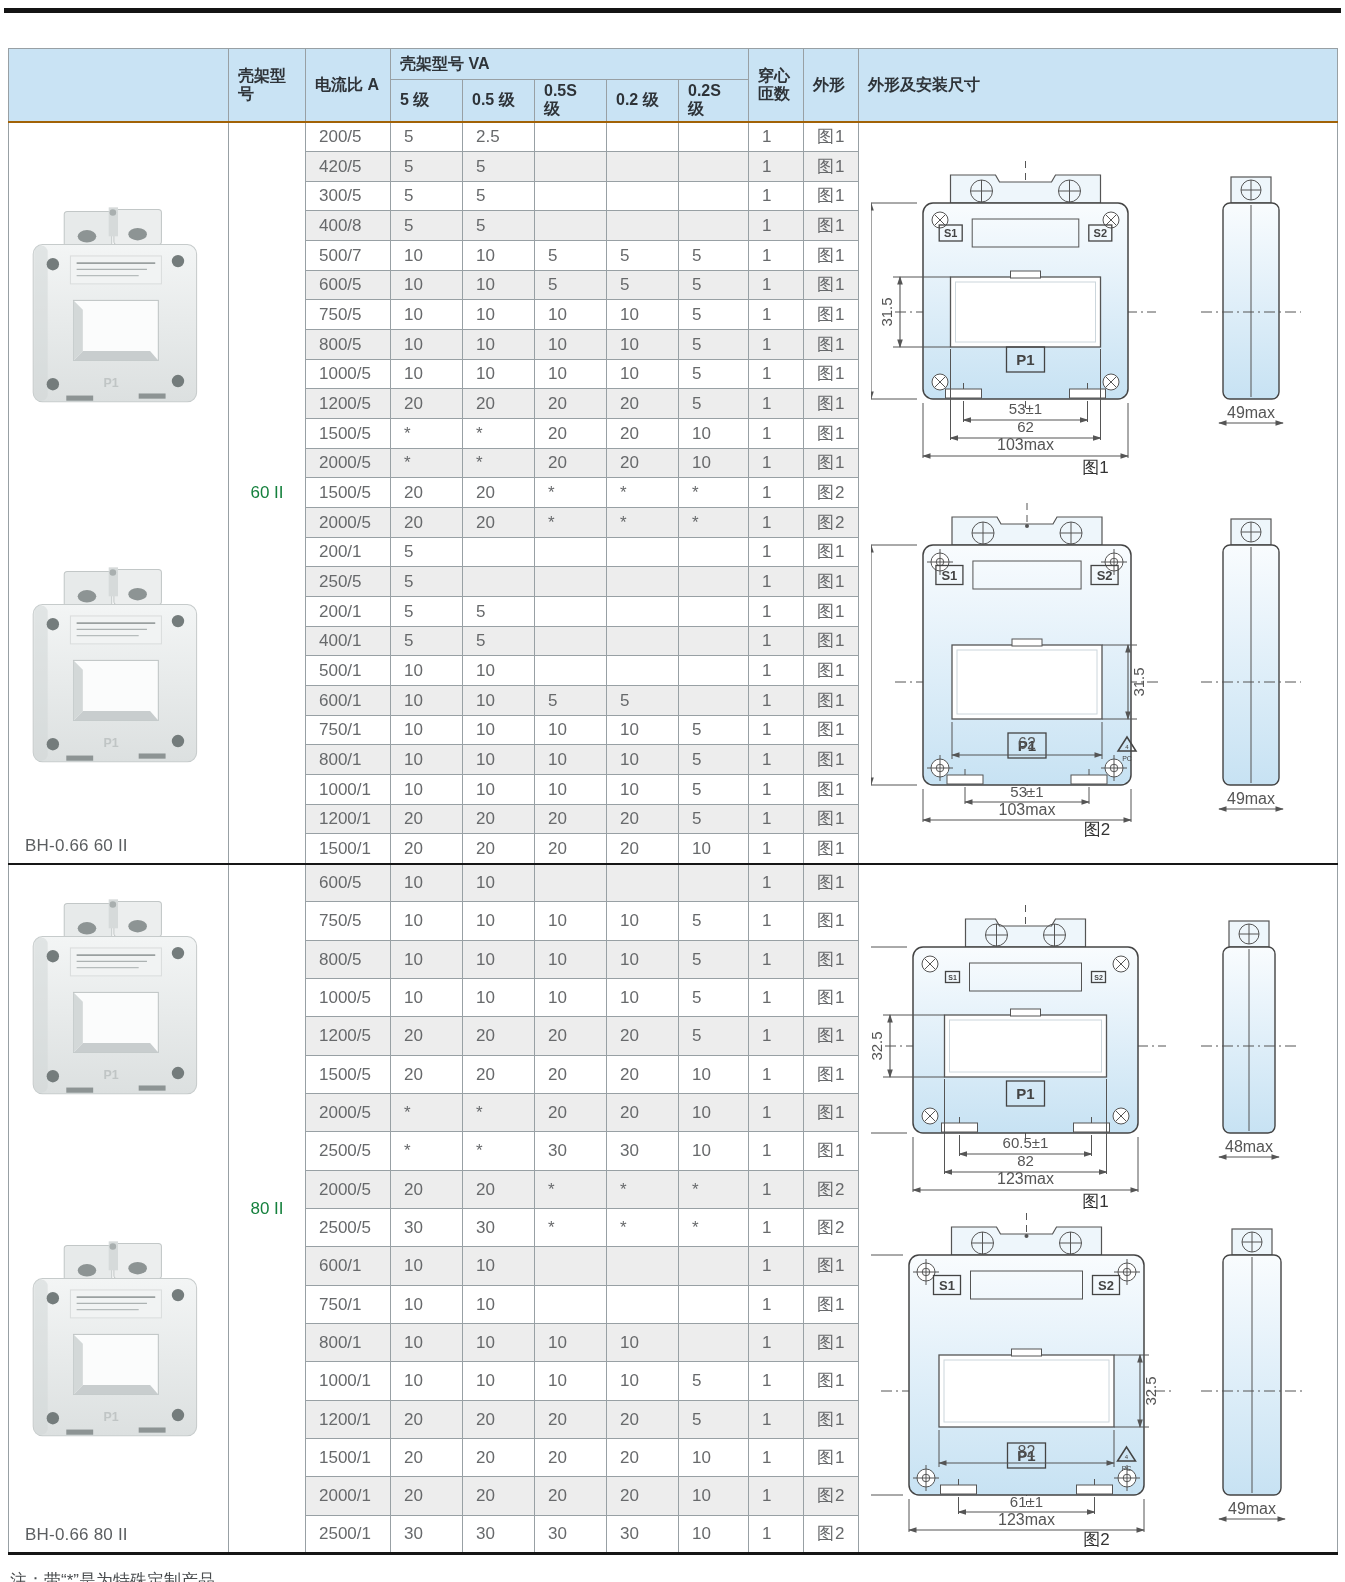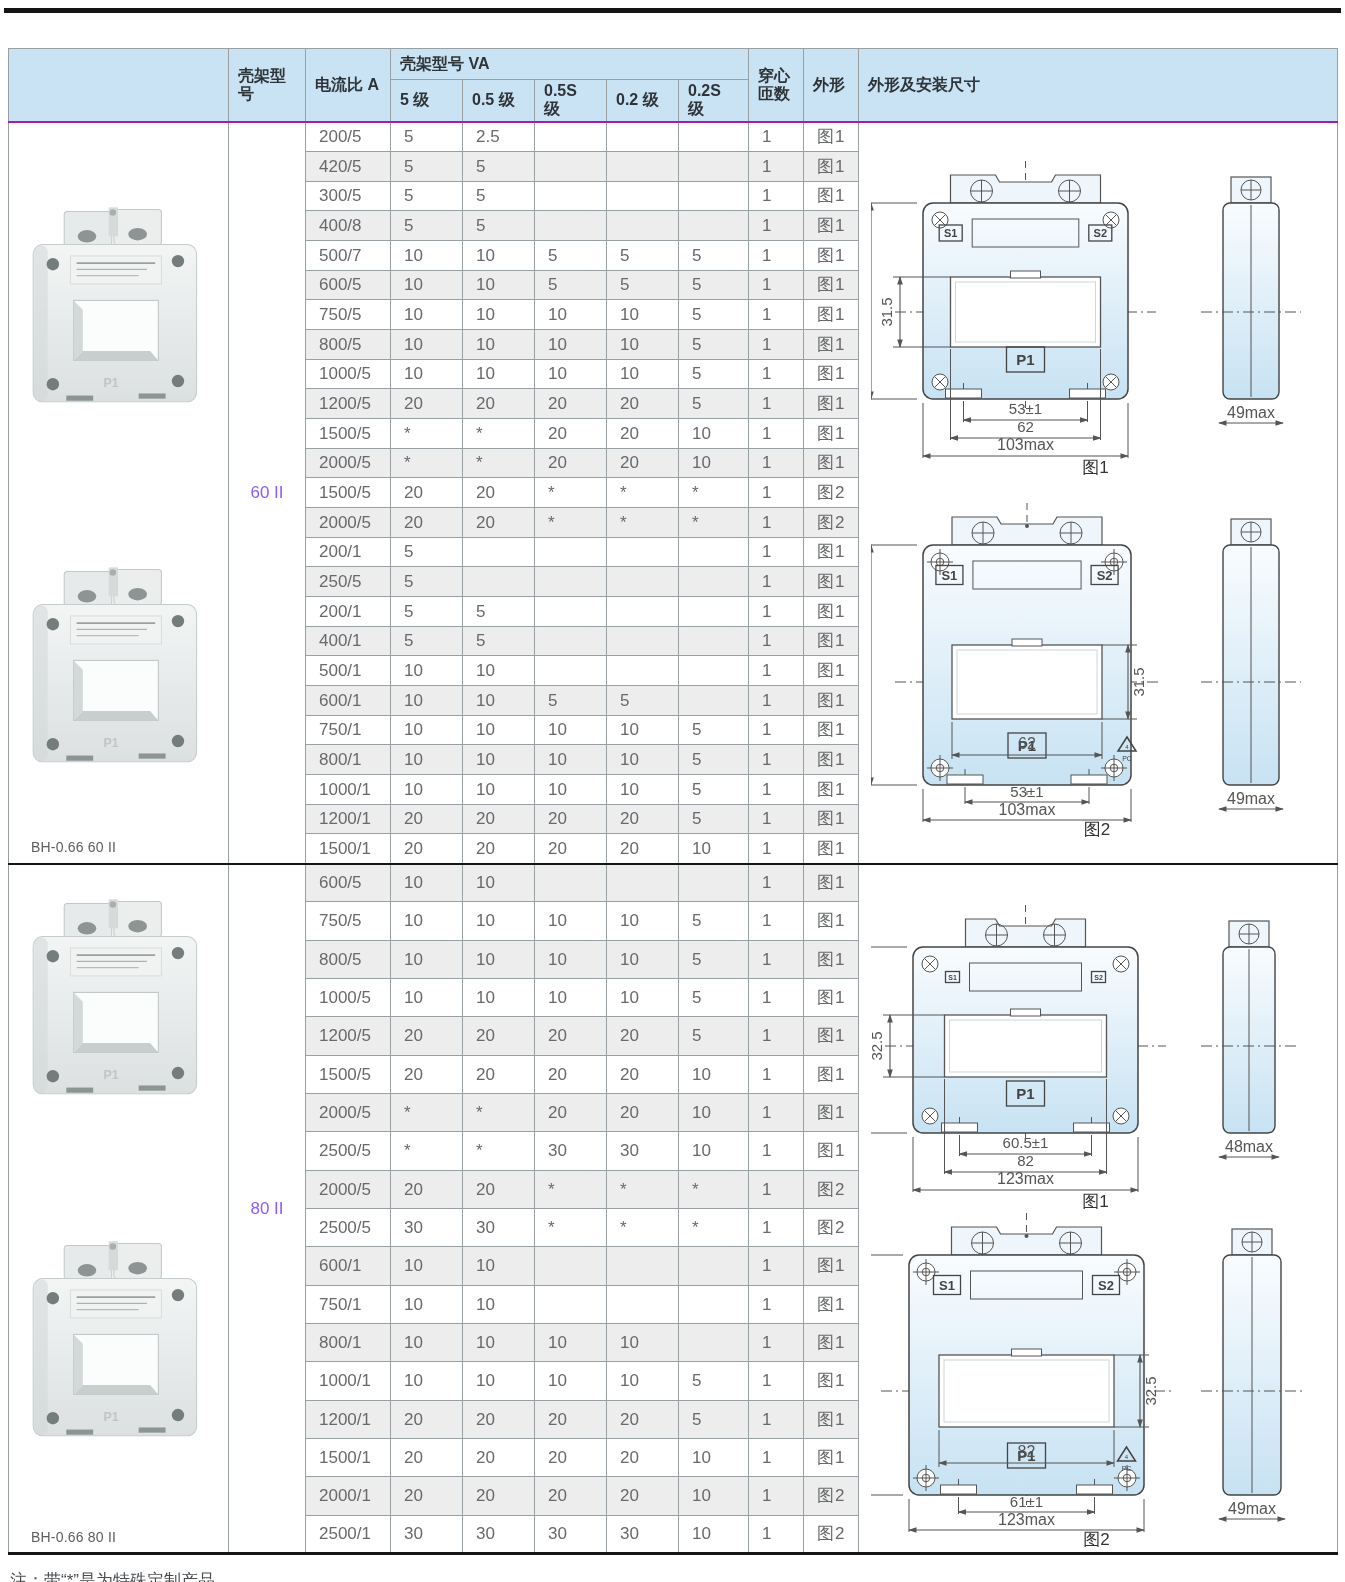--- a/index.html
+++ b/index.html
@@ -2,34 +2,34 @@
 <html><head>
 <meta charset="utf-8">
 <style>
   html,body{margin:0;padding:0;background:#fff}
   body{width:1345px;height:1582px;font-family:"Liberation Sans","DejaVu Sans",sans-serif}
   .page{position:relative;width:1345px;height:1582px;overflow:hidden;background:#fff}
   .top-bar{position:absolute;left:4px;right:4px;top:8px;height:5px;background:#141414}
   table.spec{position:absolute;left:8px;top:48px;width:1329px;border-collapse:collapse;table-layout:fixed;border:1px solid #999}
   th,td{border:1px solid #98a0a4;line-height:1.15;overflow:hidden}
   thead th{background:#c9e3f4;color:#2e3338;font-size:16px;font-weight:bold;text-align:left;padding:2px 9px;vertical-align:middle}
-  thead{border-bottom:2px solid #a21caf}
+  thead{border-bottom:2px solid #a16207}
   thead tr.h1{height:31px}
   thead tr.h2{height:32px}
   tbody td{font-size:17px;color:#67696b;padding:0 0 0 13px;text-align:left;vertical-align:middle;white-space:nowrap;background:#fff}
   tbody[data-sec="0"] tr{height:29.68px}
   tbody[data-sec="1"] tr{height:38.33px}
   tbody tr.alt td{background:#ededed}
   td.side{background:#fff !important;padding:0;position:relative;overflow:hidden}
-  td.model-cell{text-align:center;color:#8b5cf6;padding:0}
+  td.model-cell{text-align:center;color:#15803d;padding:0}
   td.fig{letter-spacing:1px}
   tbody[data-sec="1"]{border-top:2px solid #161616;border-bottom:3px solid #161616}
   .ph{position:absolute;left:14px;width:190px;height:212px}
   .ph svg{display:block;width:100%;height:100%}
-  .prod-label{position:absolute;left:22px;bottom:7px;font-size:14px;color:#5b5e60;letter-spacing:0.2px}
+  .prod-label{position:absolute;left:16px;bottom:7px;font-size:17px;color:#5b5e60;letter-spacing:0.2px}
   .draw{position:absolute;left:12px;width:455px}
   .draw svg{display:block}
   svg text{font-family:"Liberation Sans","DejaVu Sans",sans-serif}
   .footnote{position:absolute;left:10px;top:1569px;font-size:17px;color:#4a4d4f}
 </style>
 </head>
 <body>
 
 <div class="page">
   <div class="top-bar"></div>

